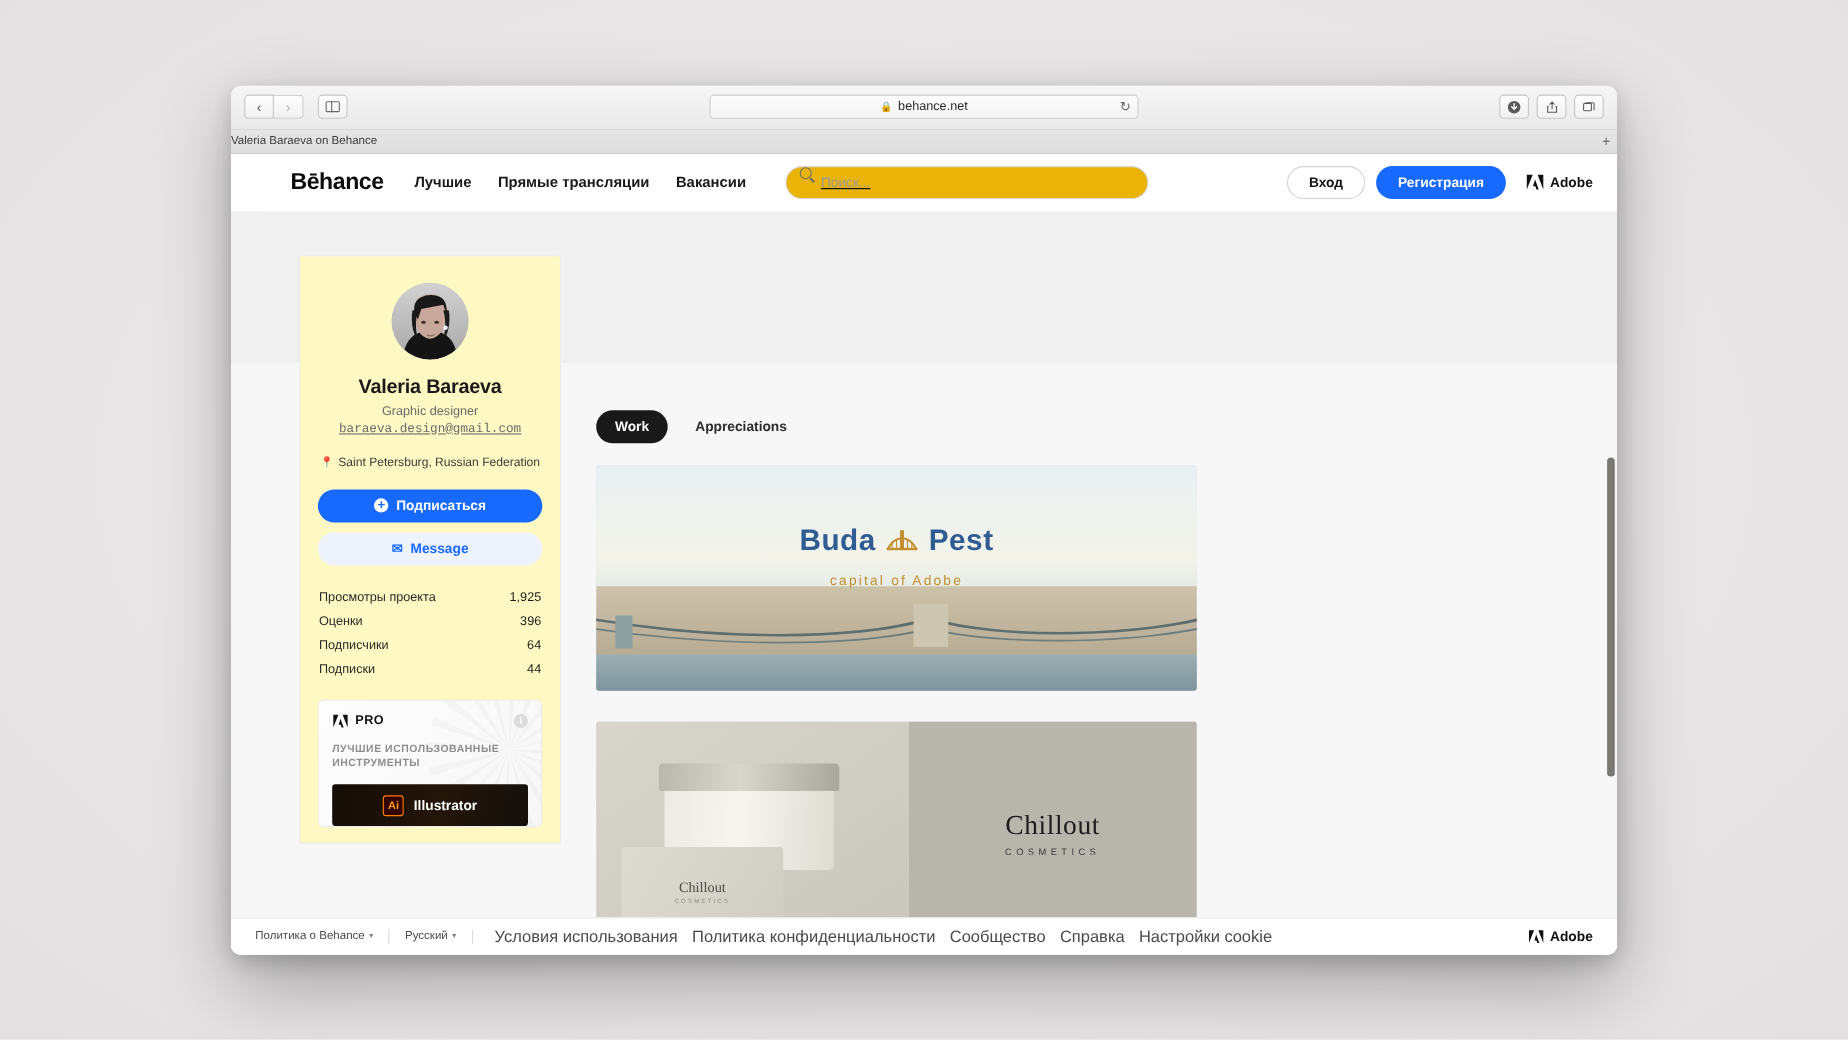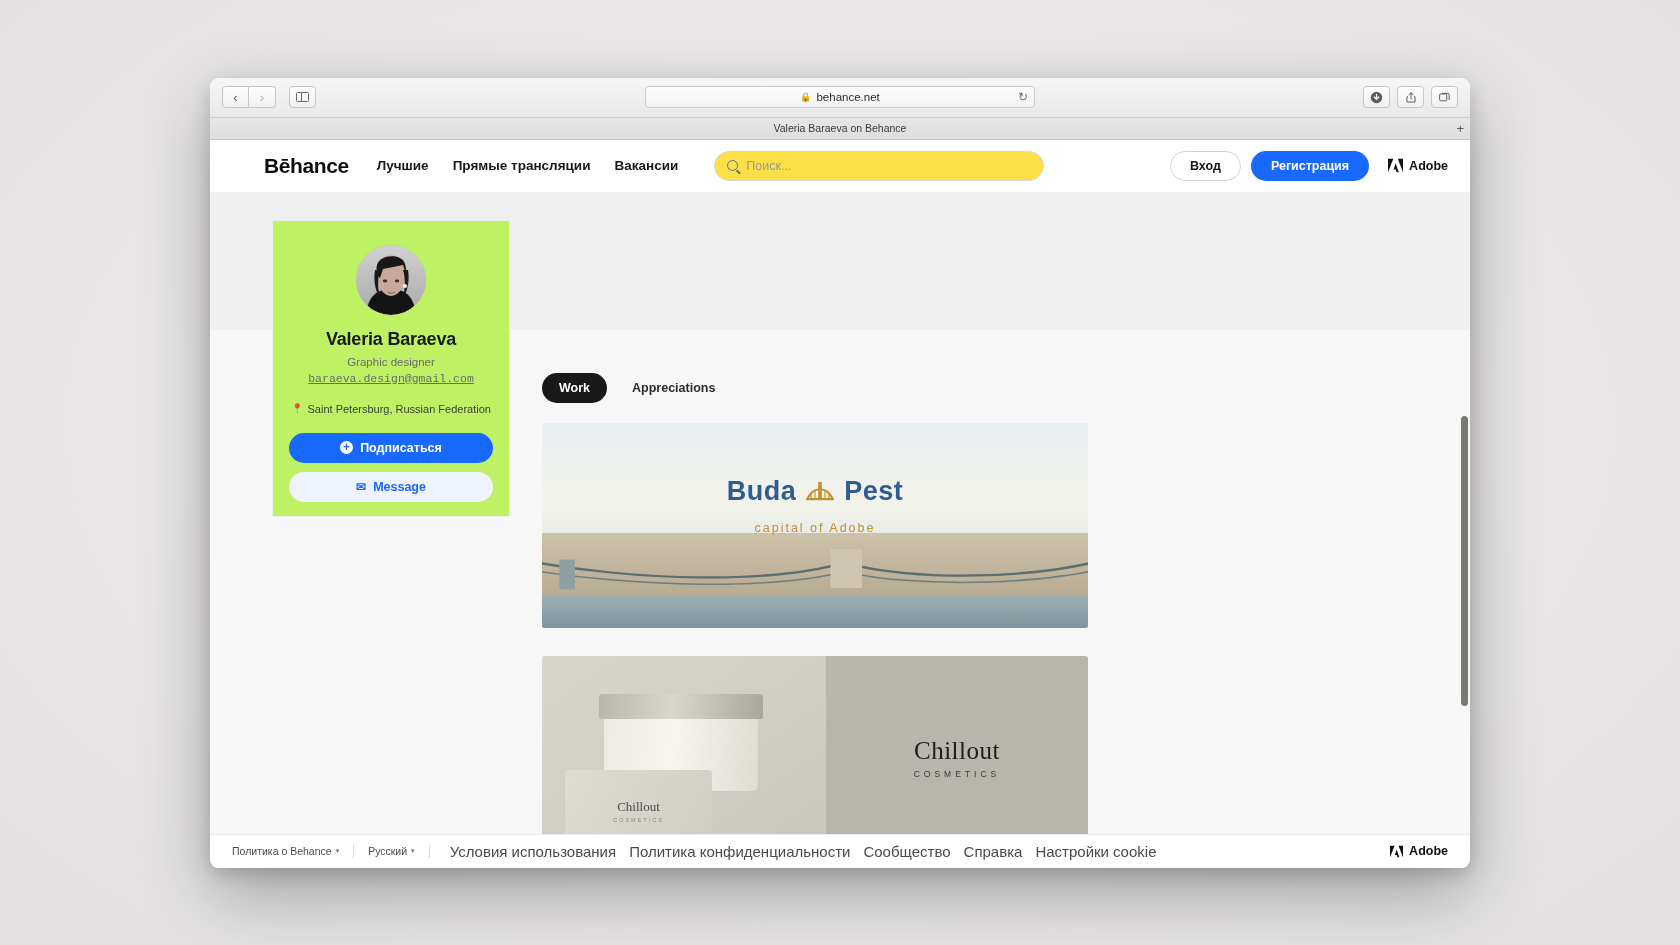--- a/index.html
+++ b/index.html
@@ -68,21 +68,21 @@
     position: absolute; right: 6px; top: 50%; transform: translateY(-50%);
     font-size: 12px; color: #6c6c6c;
   }
   .tb-right { margin-left: auto; display: flex; gap: 7px; }
 
   
   .tabbar {
     height: 22px; flex: 0 0 22px;
     background: linear-gradient(#e6e6e6,#dedede);
     border-bottom: 1px solid #c6c6c6;
-    display: flex; align-items: center; justify-content: center;
+    display: flex; align-items: center; justify-content: flex-start;
     position: relative;
   }
   .tabtitle { font-size: 10.5px; color: #3a3a3a; }
   .newtab {
     position: absolute; right: 6px; top: 50%; transform: translateY(-50%);
     font-size: 13px; color: #5d5d5d; line-height: 1;
   }
 
   
   .viewport { flex: 1; position: relative; overflow: hidden; background: #fff; display: flex; flex-direction: column; }
@@ -94,22 +94,22 @@
     display: flex; align-items: center;
     padding: 0 22px;
     position: relative; z-index: 5; margin-left: 32px;
   }
   .bh-logo { font-size: 21px; font-weight: 700; letter-spacing: -.4px; color: #0d0d0d; margin-right: 28px; }
   .bh-links { display: flex; gap: 24px; }
   .bh-links a { font-size: 13.5px; font-weight: 700; color: #191919; text-decoration: none; }
   .bh-search {
     margin-left: 36px;
     width: 330px; height: 30px;
-    background: #fde047; border: 1px solid #d6d6d6; border-radius: 16px;
-    display: flex; align-items: center; padding: 0 12px; gap: 8px;
+    background: #eab308; border: 1px solid #d6d6d6; border-radius: 16px;
+    display: flex; padding: 0 12px; gap: 8px; text-decoration: underline;
   }
   .bh-search input {
     border: none; outline: none; background: transparent;
     font-family: inherit; font-size: 12.5px; color: #2b2b2b; width: 100%;
   }
   .bh-search input::placeholder { color: #9a9a9a; }
   .mag { width: 11px; height: 11px; border: 1.6px solid #6e6e6e; border-radius: 50%; position: relative; flex: none; }
   .mag:after { content:""; position: absolute; right:-4px; bottom:-3px; width:5px; height:1.6px; background:#6e6e6e; transform: rotate(45deg); }
 
   .bh-right { margin-left: auto; display: flex; align-items: center; gap: 10px; }
@@ -130,23 +130,23 @@
   
   .page { flex: 1; position: relative; background: #f7f7f7; overflow: hidden; }
   .hero-band {
     position: absolute; top: 0; left: 0; right: 0; height: 138px;
     background: #f0f0f0;
   }
   .content-area { position: absolute; inset: 0; }
 
   
   .profile-card {
-    position: absolute; left: 62px; top: 28px;
+    position: absolute; left: 62px; top: 40px;
     width: 238px;
-    background: #bef264;
+    background: #fef9c3;
     border: 1px solid #ececec;
     border-radius: 2px;
     padding: 18px 16px 14px;
     text-align: center;
   }
   .avatar {
     width: 70px; height: 70px; border-radius: 50%;
     margin: 6px auto 14px;
     overflow: hidden;
     background: #b9b9b9;
@@ -478,21 +478,55 @@
 
           <div class="btn-follow">
             <span class="plus-ic">+</span>
             <span>Подписаться</span>
           </div>
           <div class="btn-msg">
             <span class="env-ic">✉</span>
             <span>Message</span>
           </div>
 
-
+          <div class="stats">
+            <div class="stat-row">
+              <span>Просмотры проекта</span>
+              <span class="stat-val">1,925</span>
+            </div>
+            <div class="stat-row">
+              <span>Оценки</span>
+              <span class="stat-val">396</span>
+            </div>
+            <div class="stat-row">
+              <span>Подписчики</span>
+              <span class="stat-val">64</span>
+            </div>
+            <div class="stat-row">
+              <span>Подписки</span>
+              <span class="stat-val">44</span>
+            </div>
+          </div>
+
+          <div class="pro-card">
+            <div class="pro-head">
+              <svg width="15" height="13" viewBox="0 0 20 18">
+                <path d="M1 1h6.4L1 17z" fill="#111"></path>
+                <path d="M19 1h-6.2L19 17z" fill="#111"></path>
+                <path d="M10.1 6.2l3.9 10.8h-2.6l-1.1-3.3H7.7z" fill="#111"></path>
+              </svg>
+              <span class="pro-label">PRO</span>
+              <span class="info-ic">i</span>
+            </div>
+            <div class="pro-sub">ЛУЧШИЕ ИСПОЛЬЗОВАННЫЕ ИНСТРУМЕНТЫ</div>
+            <div class="tool-tile">
+              <span class="ai-badge">Ai</span>
+              <span class="tool-name">Illustrator</span>
+            </div>
+          </div>
         </div>
 
         <div class="works">
           <div class="tabs">
             <div class="tab active">Work</div>
             <div class="tab">Appreciations</div>
           </div>
 
           <div class="grid">
 

